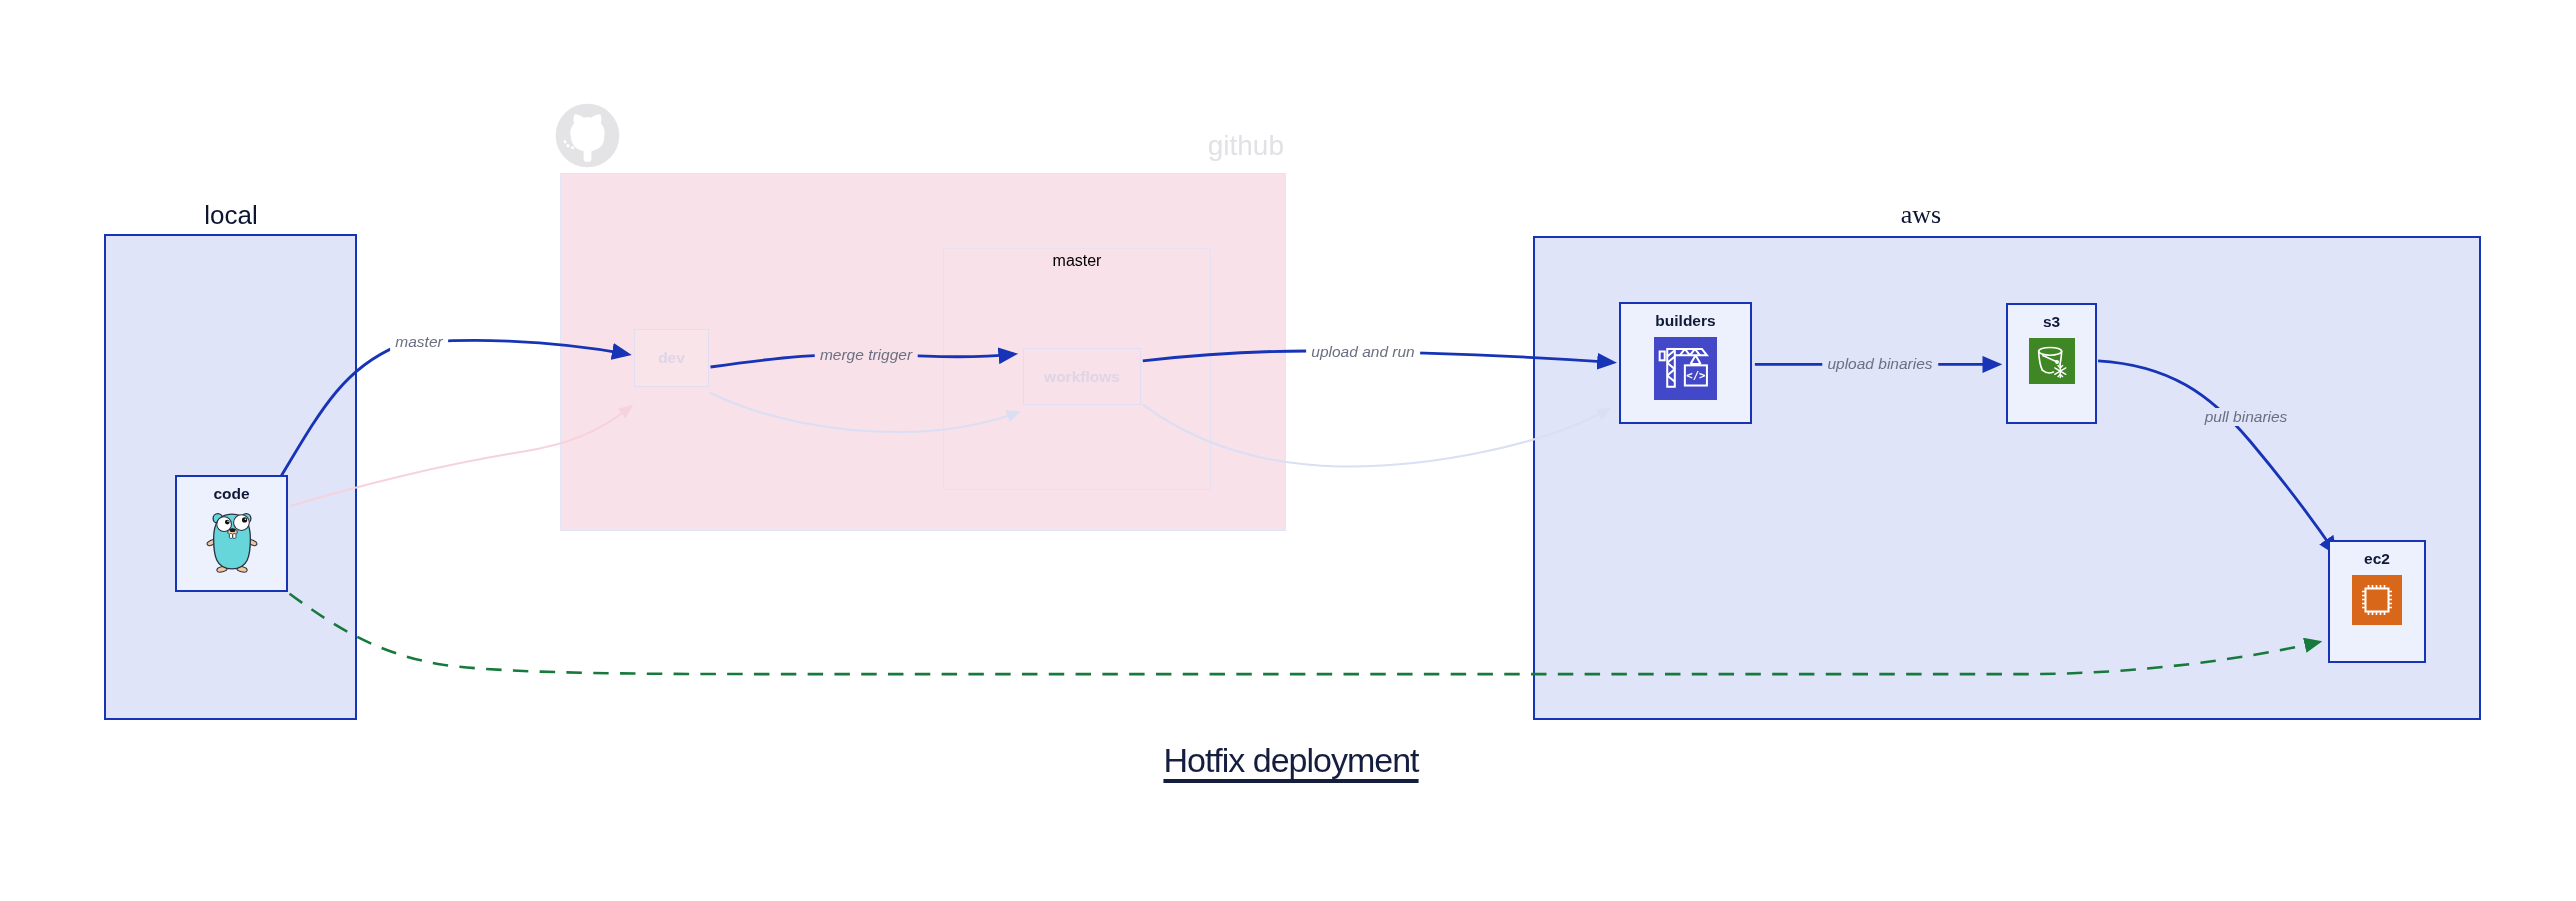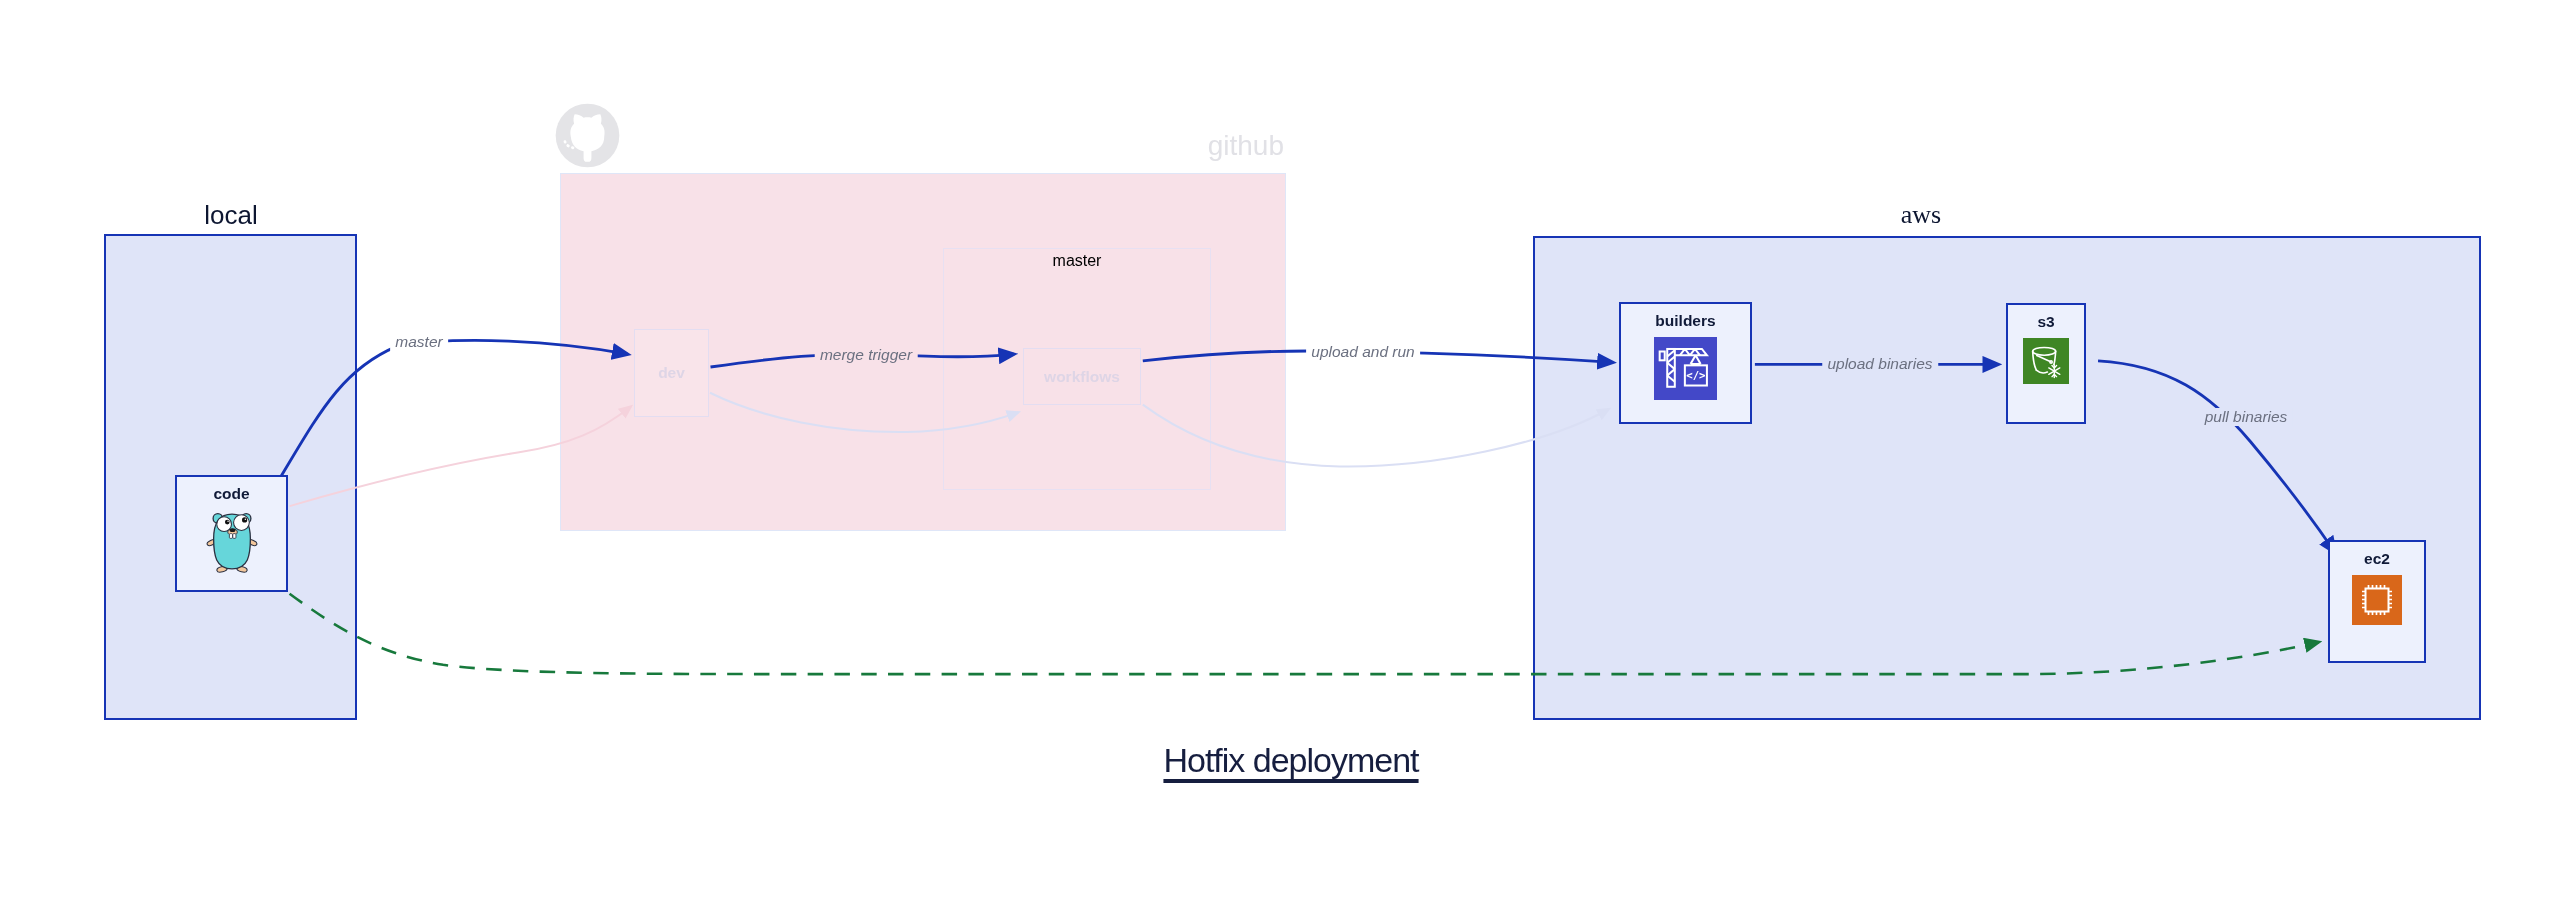--- a/index.html
+++ b/index.html
@@ -124,21 +124,21 @@
       <circle cx="79" cy="19" r="5" fill="#111111"></circle>
       <circle cx="47.5" cy="21.5" r="1.4" fill="#ffffff"></circle>
       <circle cx="80.5" cy="17.5" r="1.4" fill="#ffffff"></circle>
       <ellipse cx="56" cy="42" rx="9" ry="5.5" fill="#f2c79c" stroke="#2b3040" stroke-width="1.8"></ellipse>
       <ellipse cx="56" cy="38.5" rx="5.5" ry="3.6" fill="#1a1a1a"></ellipse>
       <rect x="50" y="45" width="6" height="9" rx="1.8" fill="#ffffff" stroke="#2b3040" stroke-width="1.6"></rect>
       <rect x="56.5" y="45" width="6" height="9" rx="1.8" fill="#ffffff" stroke="#2b3040" stroke-width="1.6"></rect>
     </svg>
   </div>
 
-  <div class="node node-faded" style="left:634px;top:329px;width:75px;height:88px;">
+  <div class="node node-faded" style="left:634px;top:329px;width:75px;height:58px;">
     <div class="node-label faded">dev</div>
   </div>
 
   <div class="node node-faded" style="left:1023px;top:348px;width:118px;height:57px;background:transparent;">
     <div class="node-label faded">workflows</div>
   </div>
 
   <div class="node node-strong" style="left:1619px;top:302px;width:133px;height:122px;">
     <div class="node-label">builders</div>
     <svg class="node-icon" width="63" height="63" viewBox="0 0 100 100">
@@ -149,21 +149,21 @@
         <path d="M21 31 L33 21 M33 31 L21 41 M21 41 L33 51 M33 51 L21 61 M21 61 L33 71"></path>
         <path d="M33 19 H76 L84 29 H33"></path>
         <path d="M41 29 L49 19 M49 19 L57 29 M57 29 L65 19 M65 19 L73 29"></path>
         <path d="M66 29 L58 43 M66 29 L74 43 M58 43 H74"></path>
         <rect x="49" y="45" width="35" height="32"></rect>
       </g>
       <text x="66.5" y="67" font-family="DejaVu Sans Mono, monospace" font-size="17" font-weight="bold" fill="#ffffff" text-anchor="middle">&lt;/&gt;</text>
     </svg>
   </div>
 
-  <div class="node node-strong" style="left:2006px;top:303px;width:80px;height:121px;">
+  <div class="node node-strong" style="left:2006px;top:303px;width:91px;height:121px;">
     <div class="node-label">s3</div>
     <svg class="node-icon" width="46" height="46" viewBox="0 0 100 100">
       <rect x="0" y="0" width="100" height="100" fill="#3f8624"></rect>
       <g stroke="#ffffff" stroke-width="3.5" fill="none" stroke-linecap="round">
         <ellipse cx="46" cy="29" rx="25" ry="8.5"></ellipse>
         <path d="M21 29 C22 48 25 62 29 70"></path>
         <path d="M71 29 C70 44 69 52 67 58"></path>
         <path d="M29 70 C36 76 46 77 53 74"></path>
         <path d="M30 38 L59 51"></path>
         <circle cx="61" cy="52" r="2.5"></circle>

